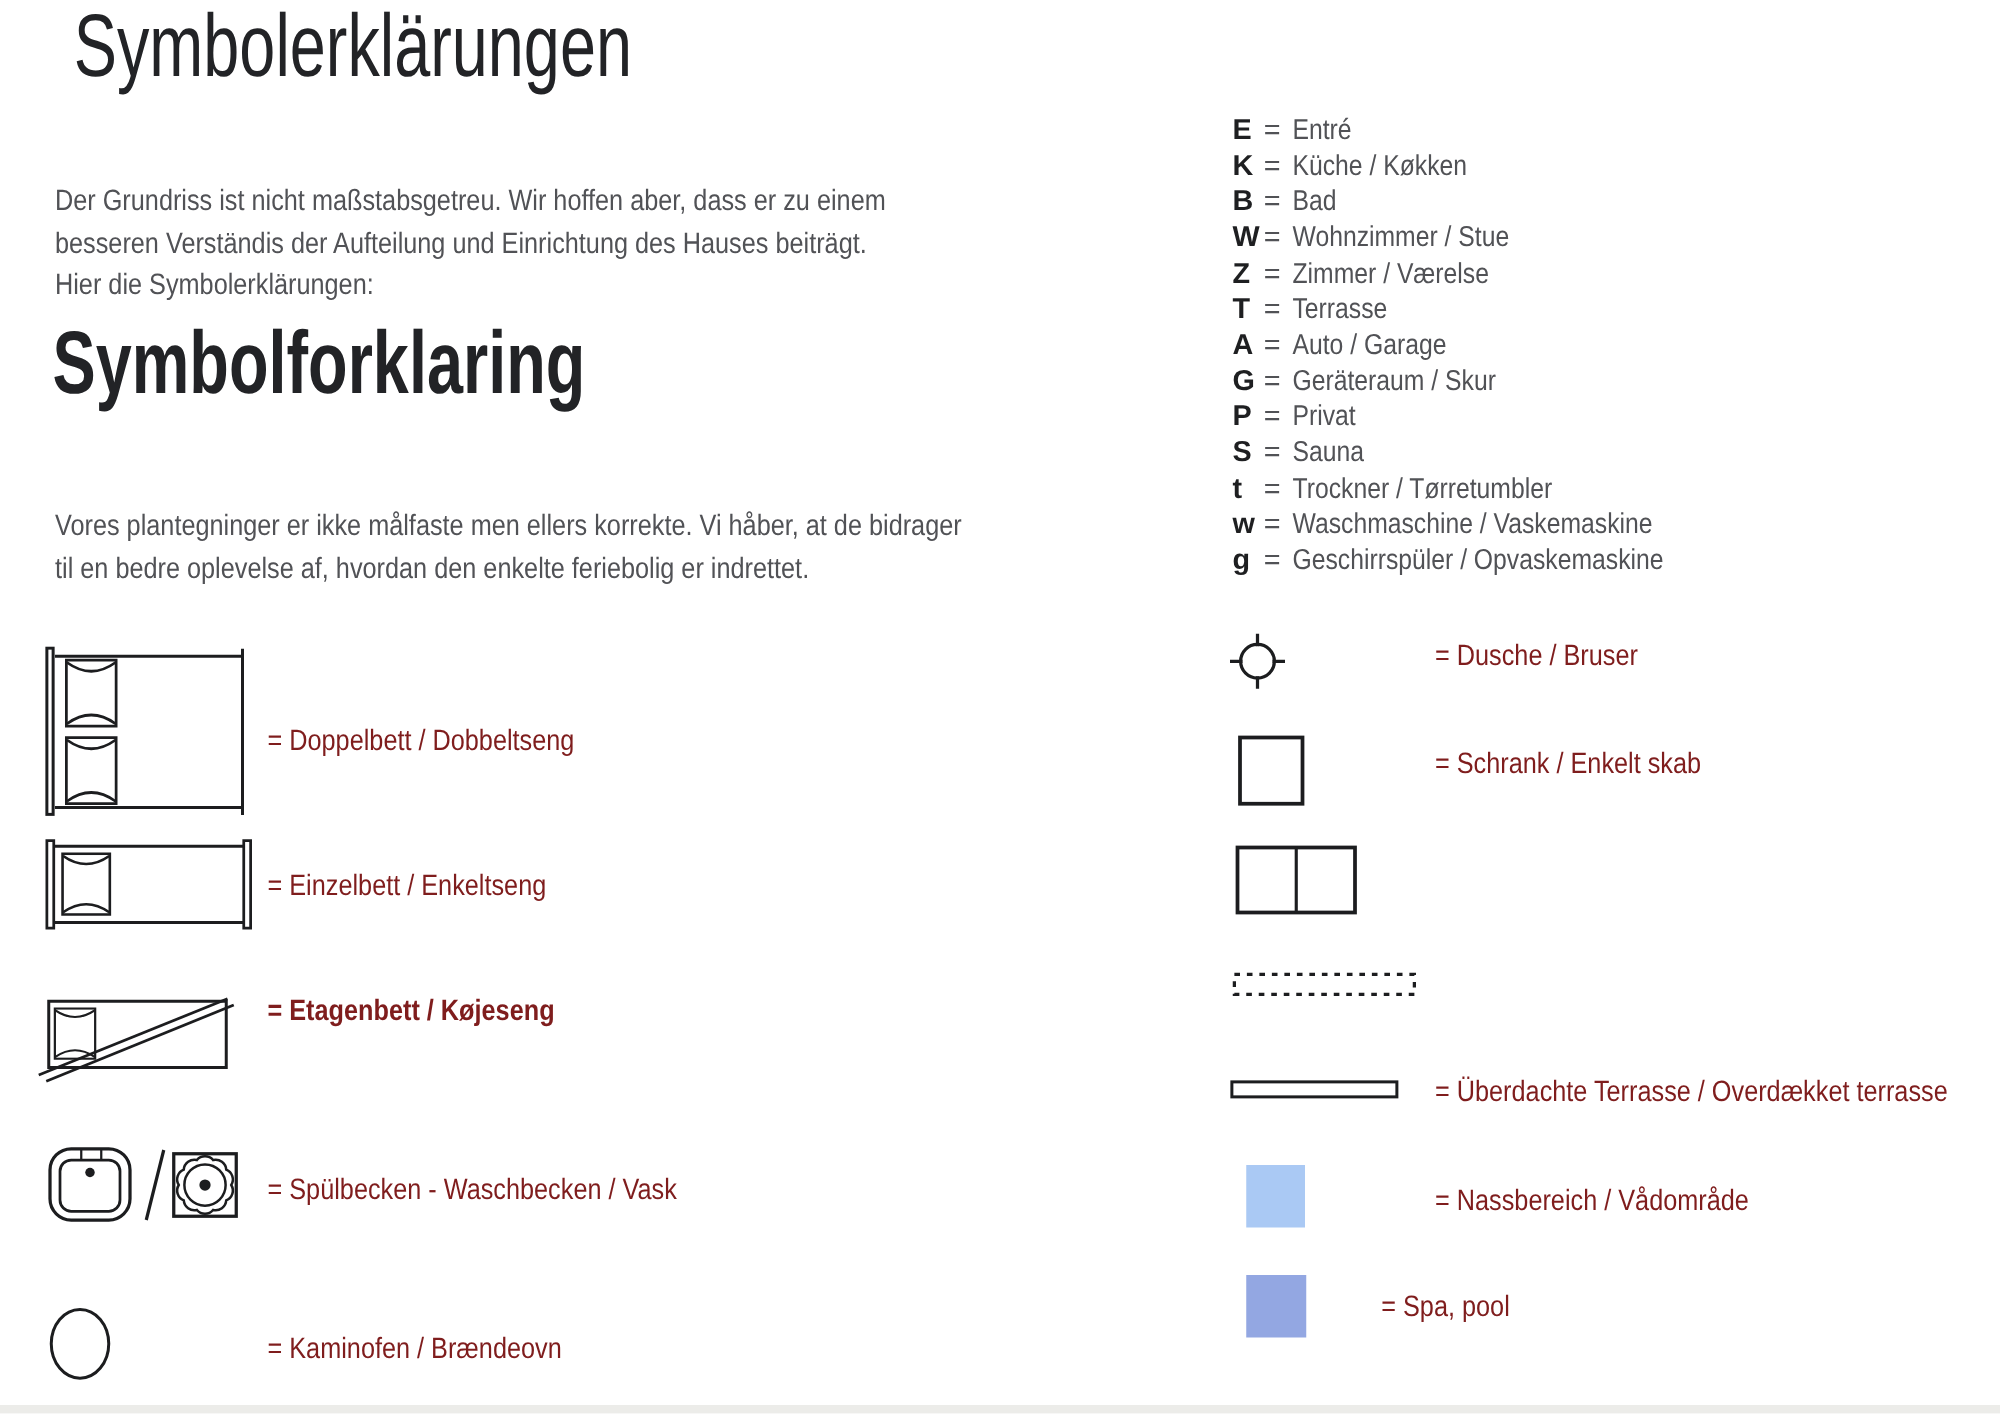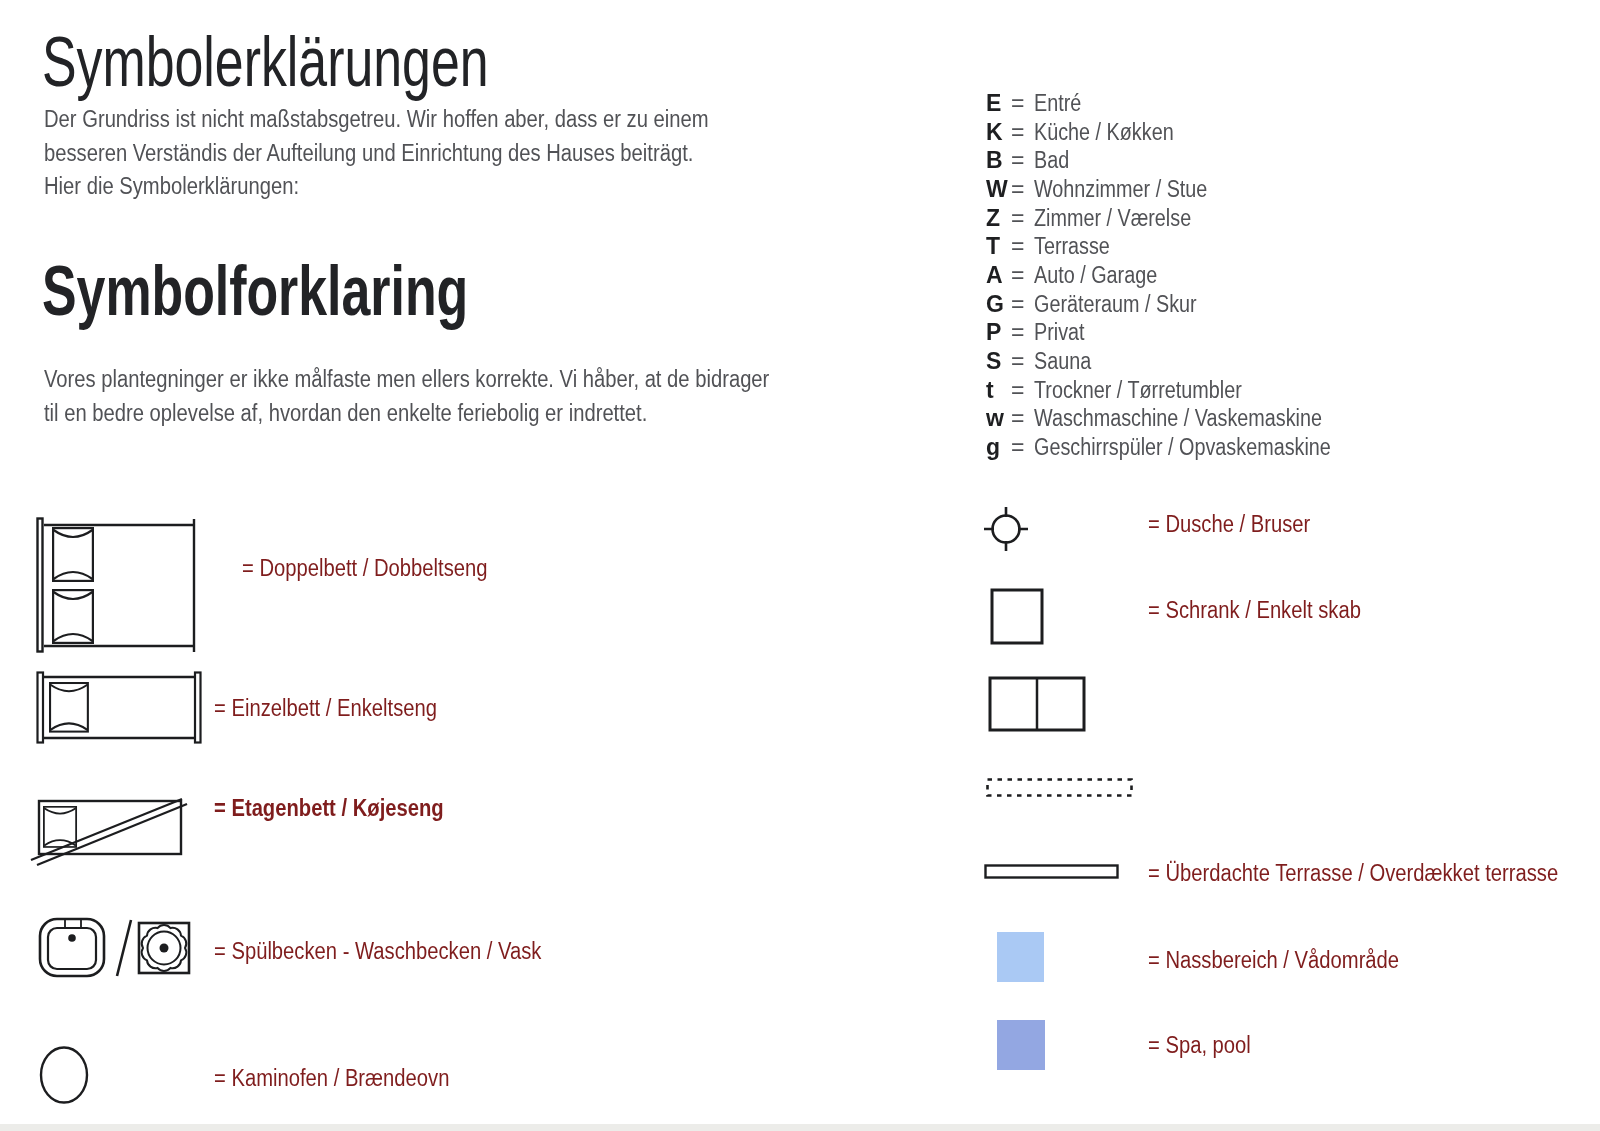--- a/index.html
+++ b/index.html
@@ -6,21 +6,21 @@
   .page{
     position:relative;width:1600px;height:1131px;background:#ffffff;overflow:hidden;
     font-family:"Liberation Sans", sans-serif;color:#515256;
   }
   .abs{position:absolute;}
   
   .ct{display:inline-block;transform:scaleX(0.73);transform-origin:0 50%;white-space:nowrap;}
   .cb{display:inline-block;transform:scaleX(0.86);transform-origin:0 50%;white-space:nowrap;}
   h1,h2{margin:0;font-weight:500;color:#222326;letter-spacing:0;}
   .title{font-size:71px;line-height:72px;}
-  .para{font-size:23.5px;line-height:33.5px;color:#515256;}
+  .para{font-size:23.5px;line-height:33.5px;color:#515256;margin-top:41px;}
   .para div{height:33.5px;}
   .letters{font-size:23px;}
   .lrow{display:flex;align-items:center;height:28.7px;}
   .lkey{width:25px;font-weight:bold;color:#1e1f21;flex:0 0 auto;}
   .leq{width:23px;color:#515256;flex:0 0 auto;}
   .lval{color:#515256;}
   .row-label{font-size:23.5px;line-height:32px;color:#7f1d1d;}
   .sym{stroke:#1c1d1f;fill:none;}
   .swatch{position:absolute;}
   .page-edge{position:absolute;left:0;bottom:0;width:1600px;height:7px;background:#ecece9;}
@@ -33,21 +33,21 @@
   <svg width="0" height="0" style="position:absolute">
     <defs>
       <g id="pillow" stroke="#1c1d1f" stroke-width="2.2" fill="none">
         <rect x="1.1" y="1.1" width="39.8" height="52.8"></rect>
         <path d="M1.6,3 Q21,17 40.4,3"></path>
         <path d="M1.6,52 Q21,38 40.4,52"></path>
       </g>
     </defs>
   </svg>
 
-  <h1 class="abs title" style="left:42px;top:2px;margin-top:24px;"><span class="ct">Symbolerklärungen</span></h1>
+  <h1 class="abs title" style="left:59px;top:2px;"><span class="ct">Symbolerklärungen</span></h1>
   <div class="abs para" style="left:44px;top:103px;">
     <div><span class="cb">Der Grundriss ist nicht maßstabsgetreu. Wir hoffen aber, dass er zu einem</span></div>
     <div><span class="cb">besseren Verständis der Aufteilung und Einrichtung des Hauses beiträgt.</span></div>
     <div><span class="cb">Hier die Symbolerklärungen:</span></div>
   </div>
 
   <h2 class="abs title" style="left:42px;top:255px;font-weight:bold;"><span class="ct">Symbolforklaring</span></h2>
   <div class="abs para" style="left:44px;top:363px;">
     <div><span class="cb">Vores plantegninger er ikke målfaste men ellers korrekte. Vi håber, at de bidrager</span></div>
     <div><span class="cb">til en bedre oplevelse af, hvordan den enkelte feriebolig er indrettet.</span></div>
@@ -122,21 +122,21 @@
   </div>
 
   <svg class="abs" style="left:36px;top:517px;" width="164" height="137">
     <g class="sym" stroke-width="2.4">
       <rect x="1.5" y="1.5" width="5" height="133"></rect>
       <path d="M8,8 H158 M8,129 H158 M158,2 V135"></path>
     </g>
     <use href="#pillow" transform="translate(16,10)"></use>
     <use href="#pillow" transform="translate(16,72)"></use>
   </svg>
-  <div class="abs row-label" style="left:214px;top:552px;margin-left:28px;"><span class="cb">= Doppelbett / Dobbeltseng</span></div>
+  <div class="abs row-label" style="left:214px;top:576px;"><span class="cb">= Doppelbett / Dobbeltseng</span></div>
 
   <svg class="abs" style="left:36px;top:671px;" width="168" height="74">
     <g class="sym" stroke-width="2.2">
       <rect x="1.5" y="1.5" width="5.5" height="70"></rect>
       <rect x="159" y="1.5" width="5.5" height="70"></rect>
       <path d="M7,6 H159 M7,67 H159" stroke-width="2.4"></path>
     </g>
     <use href="#pillow" transform="translate(13,11) scale(0.95,0.92)"></use>
   </svg>
   <div class="abs row-label" style="left:214px;top:692px;"><span class="cb">= Einzelbett / Enkeltseng</span></div>
@@ -197,16 +197,16 @@
 
   <svg class="abs" style="left:984px;top:864px;" width="138" height="17">
     <rect class="sym" x="1.5" y="1.5" width="132" height="12" stroke-width="2.4"></rect>
   </svg>
   <div class="abs row-label" style="left:1148px;top:857px;"><span class="cb">= Überdachte Terrasse / Overdækket terrasse</span></div>
 
   <div class="swatch" style="left: 997px; top: 932px; width: 47px; height: 50px; background: rgb(170, 201, 244);"></div>
   <div class="abs row-label" style="left:1148px;top:944px;"><span class="cb">= Nassbereich / Vådområde</span></div>
 
   <div class="swatch" style="left: 997px; top: 1020px; width: 48px; height: 50px; background: rgb(147, 167, 226);"></div>
-  <div class="abs row-label" style="left:1148px;top:1029px;"><span class="cb">= Spa, pool</span></div>
+  <div class="abs row-label" style="left:1105px;top:1029px;"><span class="cb">= Spa, pool</span></div>
 
   <div class="page-edge"></div>
 </div>
 
 </body></html>

